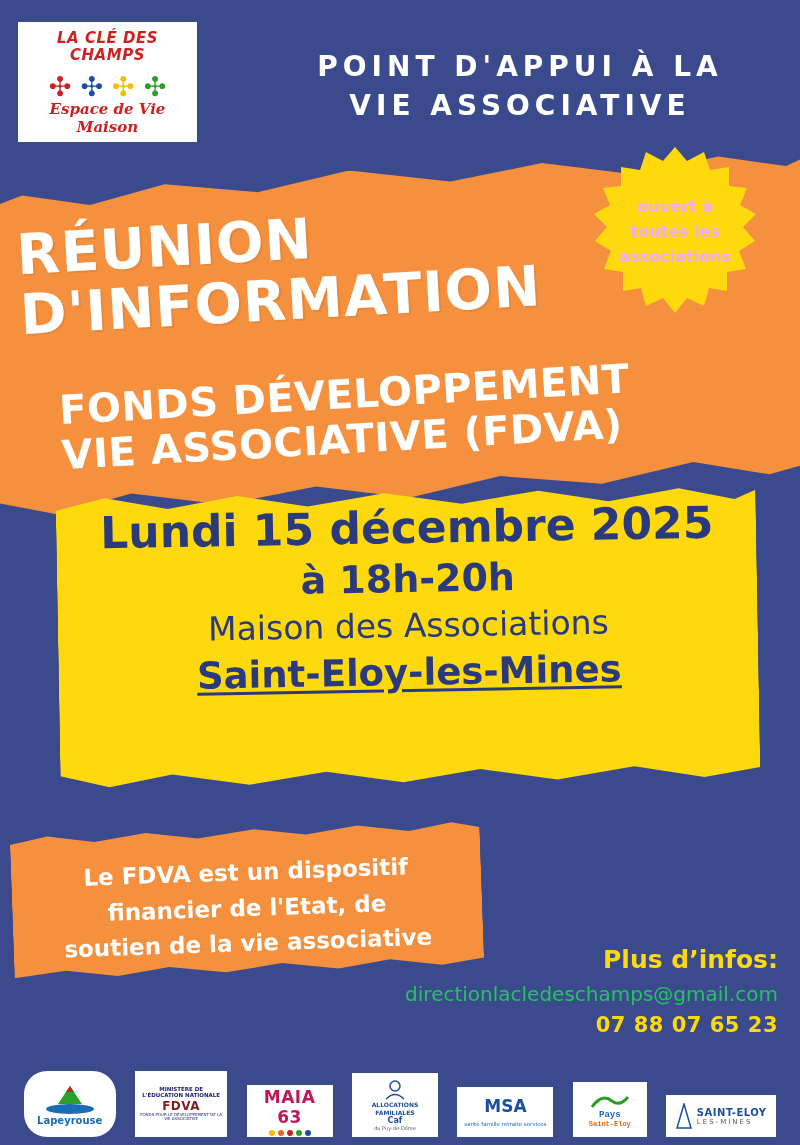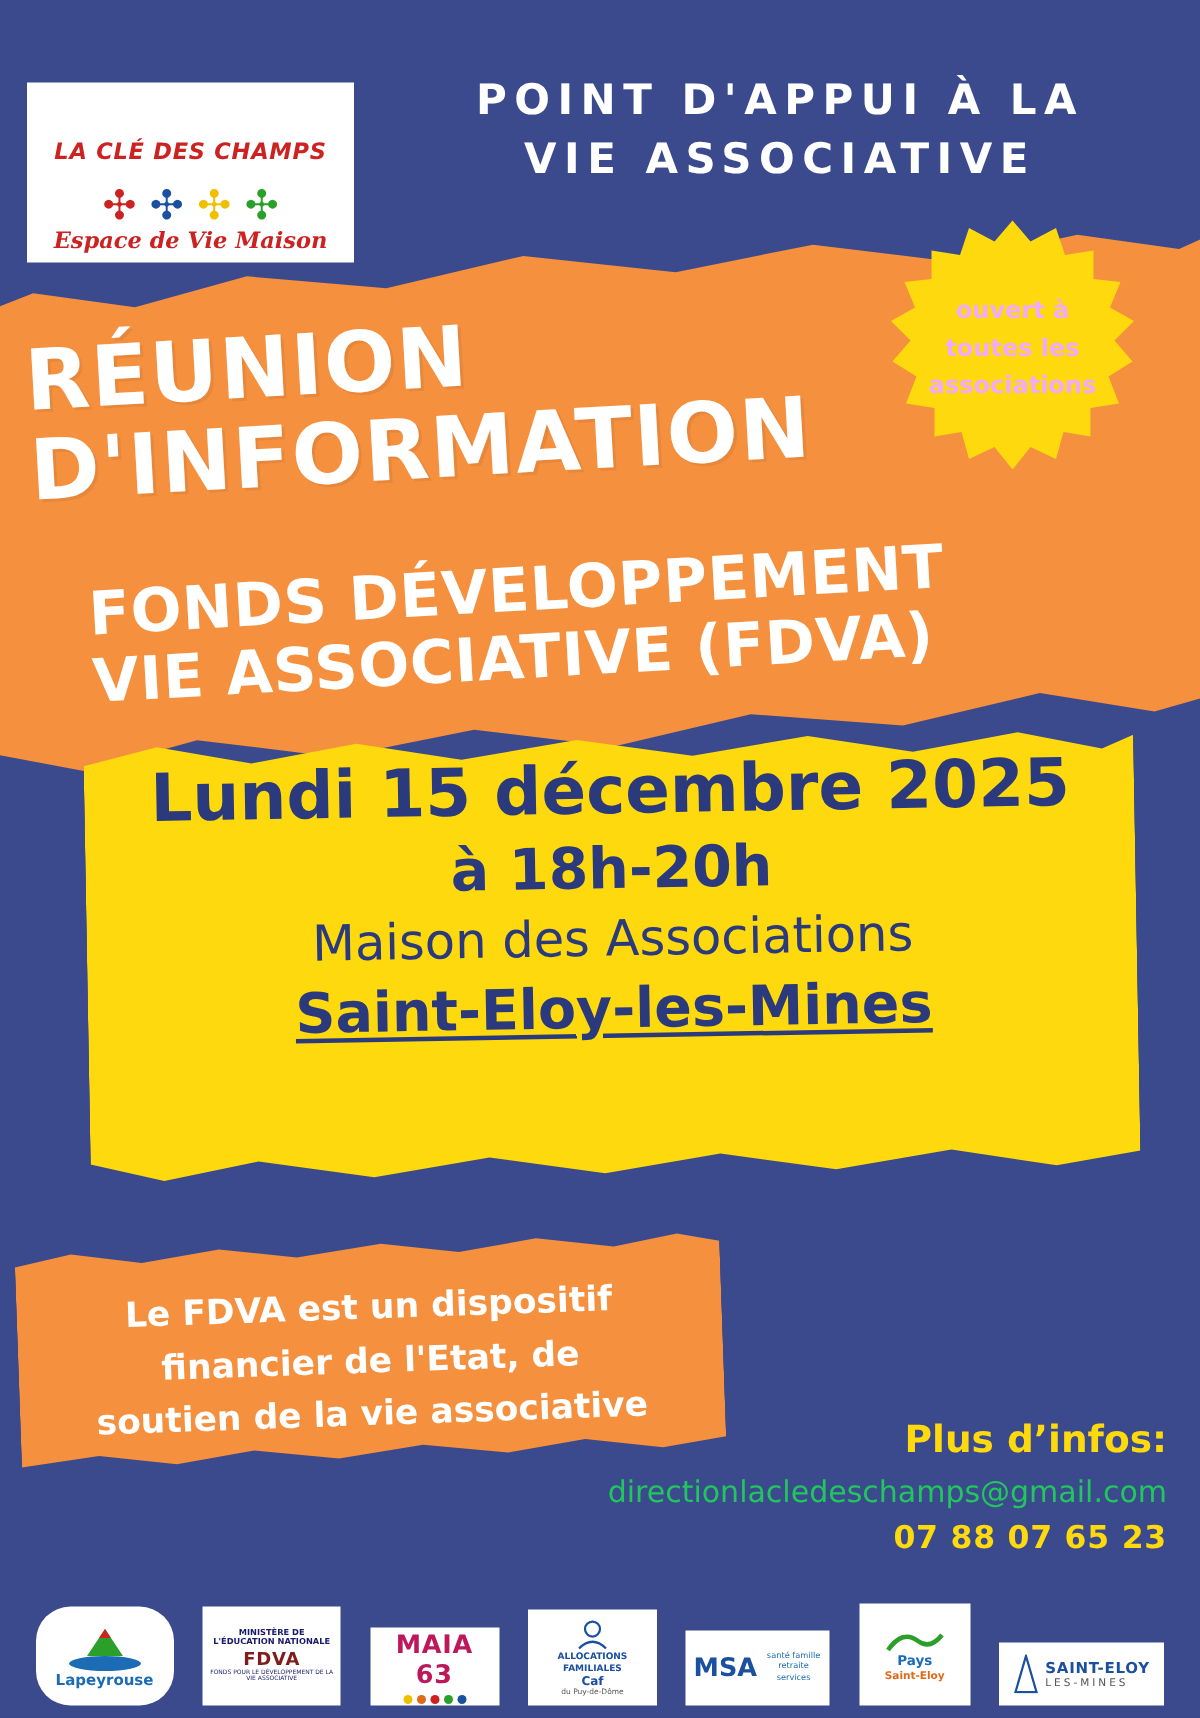--- a/index.html
+++ b/index.html
@@ -13,26 +13,25 @@
   .poster {
     position: relative;
     width: 800px; height: 1145px;
     background: #3b4a8c;
     overflow: hidden;
   }
 
   
   .logo-box {
     position: absolute; left: 18px; top: 22px;
-    width: 218px; height: 120px;
+    width: 179px; height: 120px;
     background: #ffffff;
     display: flex; flex-direction: column;
-    align-items: center; justify-content: flex-end;
+    align-items: center; justify-content: center;
     padding: 8px 4px 6px 4px;
-    margin-top: 33px;
   }
   .logo-top {
     font-family: "DejaVu Sans", sans-serif;
     font-weight: bold;
     font-size: 15px;
     letter-spacing: 0.5px;
     color: #cc2222;
     font-style: italic;
     text-align: center;
     line-height: 1.1;
@@ -208,21 +207,21 @@
     align-items: center;
     justify-content: center;
     padding: 4px 5px;
     text-align: center;
   }
   .f1 { width: 92px; height: 66px; border-radius: 23px; }
   .f2 { width: 92px; height: 66px; }
   .f3 { width: 86px; height: 52px; }
   .f4 { width: 86px; height: 64px; }
   .f5 { width: 96px; height: 50px; }
-  .f6 { width: 74px; height: 68px; }
+  .f6 { width: 74px; height: 55px; font-family: Liberation Mono, monospace; }
   .f7 { width: 110px; height: 42px; }
 
   .f-lapey { font-size: 10px; color: #1b6cb5; font-weight: bold; }
   .f-min { font-size: 5.5px; color: #1b1b6b; line-height: 1.15; font-weight: bold; }
   .f-fdva { font-size: 12px; color: #7f1d1d; font-weight: bold; letter-spacing: 0.5px; }
   .f-maia { font-size: 17px; color: #be185d; font-weight: bold; letter-spacing: 0.5px; }
   .f-caf-top { font-size: 6px; color: #1b4fa0; font-weight: bold; line-height: 1.2; }
   .f-caf-bot { font-size: 8px; color: #1b4fa0; font-weight: bold; }
   .f-caf-sub { font-size: 5px; color: #555; }
   .f-msa { font-size: 5.5px; color: #1b6cb5; line-height: 1.3; }
@@ -326,21 +325,21 @@
     <div class="flogo f4">
       <svg width="24" height="22" viewBox="0 0 24 22">
         <circle cx="12" cy="7" r="5" fill="none" stroke="#1b4fa0" stroke-width="1.5"></circle>
         <path d="M3 20 q9 -9 18 0" fill="none" stroke="#1b4fa0" stroke-width="1.5"></path>
       </svg>
       <div class="f-caf-top">ALLOCATIONS FAMILIALES</div>
       <div class="f-caf-bot">Caf</div>
       <div class="f-caf-sub">du Puy-de-Dôme</div>
     </div>
 
-    <div class="flogo f5" style="flex-direction:row;gap:5px;">
+    <div class="flogo f5" style="flex-direction:column;gap:5px;">
       <div style="font-size:17px;color:#1b4fa0;font-weight:bold;">MSA</div>
       <div class="f-msa">santé famille retraite services</div>
     </div>
 
     <div class="flogo f6">
       <svg width="40" height="20" viewBox="0 0 40 20">
         <path d="M2 16 q10 -14 20 -6 q8 6 16 -4" fill="none" stroke="#2aa02a" stroke-width="3"></path>
       </svg>
       <div class="f-pays">Pays</div>
       <div class="f-pays" style="font-size:7px;color:#e06a1b">Saint-Eloy</div>

